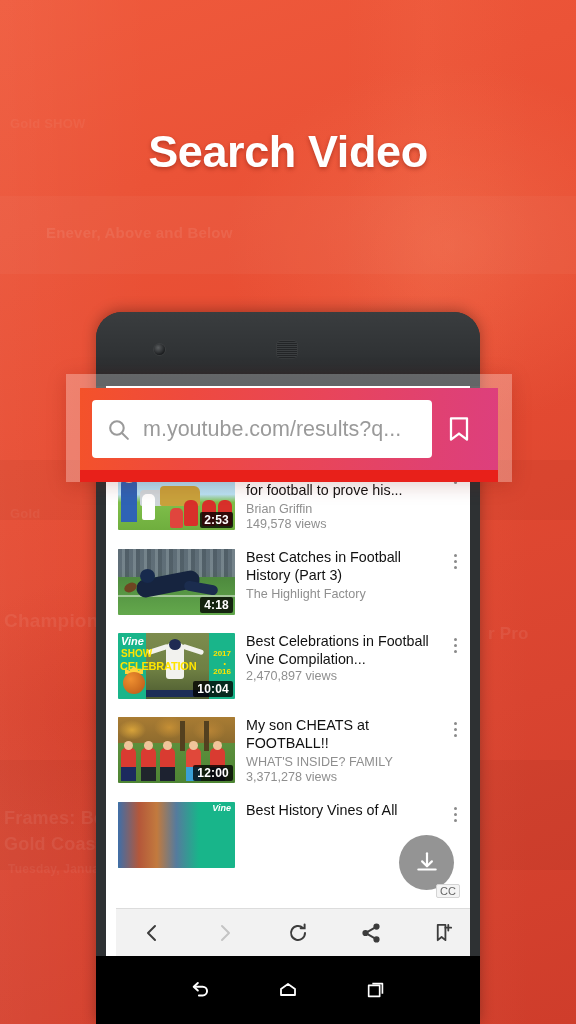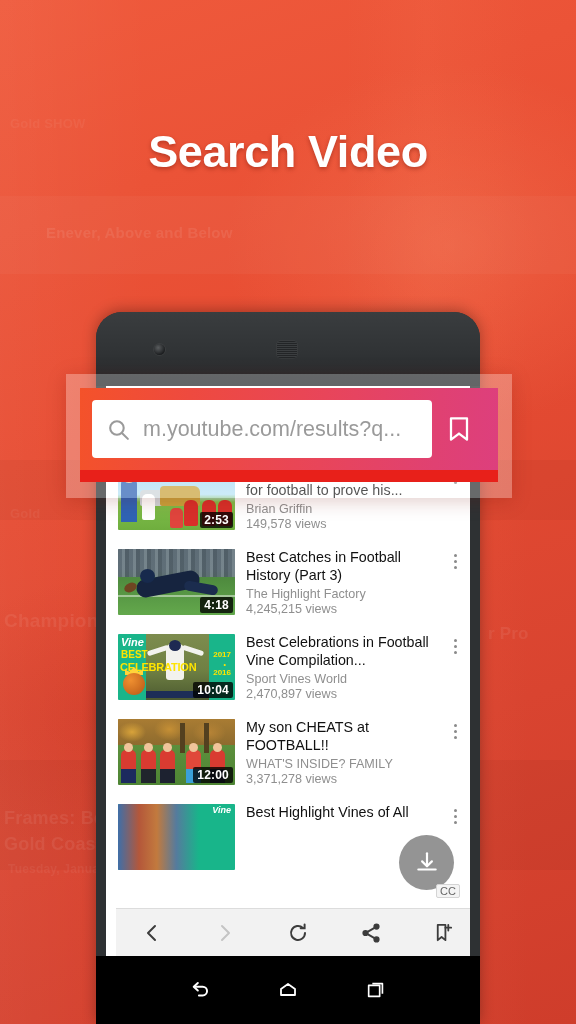--- a/index.html
+++ b/index.html
@@ -419,21 +419,21 @@
     align-items: center;
     justify-content: space-around;
     padding: 0 60px;
   }
   .nav-btn { display: flex; align-items: center; justify-content: center; width: 48px; height: 40px; }
 
   
   .search-overlay {
     position: absolute;
     left: 66px; top: 374px;
-    width: 446px; height: 124px;
+    width: 446px; height: 108px;
     background: rgba(255,255,255,0.28);
     z-index: 30;
     box-shadow: 0 3px 18px rgba(120,20,10,0.22);
   }
   .search-inner {
     position: absolute;
     left: 14px; top: 14px;
     width: 418px; height: 82px;
     background: linear-gradient(95deg, #f4522a 0%, #ee4a3f 26%, #e8455a 58%, #e04172 85%, #dd3f7d 100%);
     display: flex;
@@ -550,52 +550,50 @@
               <span class="body"></span>
                 <span class="helmet"></span>
               <span class="leg"></span>
                 <span class="ball"></span>
             </div>
             <span class="duration">4:18</span>
           </div>
           <div class="meta">
             <div class="r-title">Best Catches in Football History (Part 3)</div>
             <div class="r-channel">The Highlight Factory</div>
-            <div class="r-views">4,245,215 views</div>
           </div>
           <div class="kebab">
               <i></i>
               <i></i>
               <i></i>
             </div>
         </div>
 
         <div class="result">
           <div class="thumb-wrap">
             <div class="tn tn-vine">
               <span class="field"></span>
               <span class="bar"></span>
               <span class="arm arm-l"></span>
                 <span class="arm arm-r"></span>
               <span class="guy"></span>
                 <span class="guy-h"></span>
               <span class="vine-logo">Vine</span>
-              <span class="best">BEST</span>
+              <span class="best">SHOW</span>
               <span class="cel">CELEBRATION</span>
               <span class="crown"></span>
                 <span class="bball"></span>
               <span class="yr y1">2017</span>
               <span class="ydot">•</span>
               <span class="yr y2">2016</span>
             </div>
             <span class="duration">10:04</span>
           </div>
           <div class="meta">
             <div class="r-title">Best Celebrations in Football Vine Compilation...</div>
-            <div class="r-channel">Sport Vines World</div>
             <div class="r-views">2,470,897 views</div>
           </div>
           <div class="kebab">
               <i></i>
               <i></i>
               <i></i>
             </div>
         </div>
 
         <div class="result">
@@ -630,21 +628,21 @@
         </div>
 
         <div class="result">
           <div class="thumb-wrap">
             <div class="tn tn-vines5">
               <span class="strip"></span>
               <span class="vlabel">Vine</span>
             </div>
           </div>
           <div class="meta">
-            <div class="r-title">Best Highlight Vines of All</div>
+            <div class="r-title">Best History Vines of All</div>
           </div>
           <div class="kebab">
               <i></i>
               <i></i>
               <i></i>
             </div>
         </div>
 
       </div>
 

